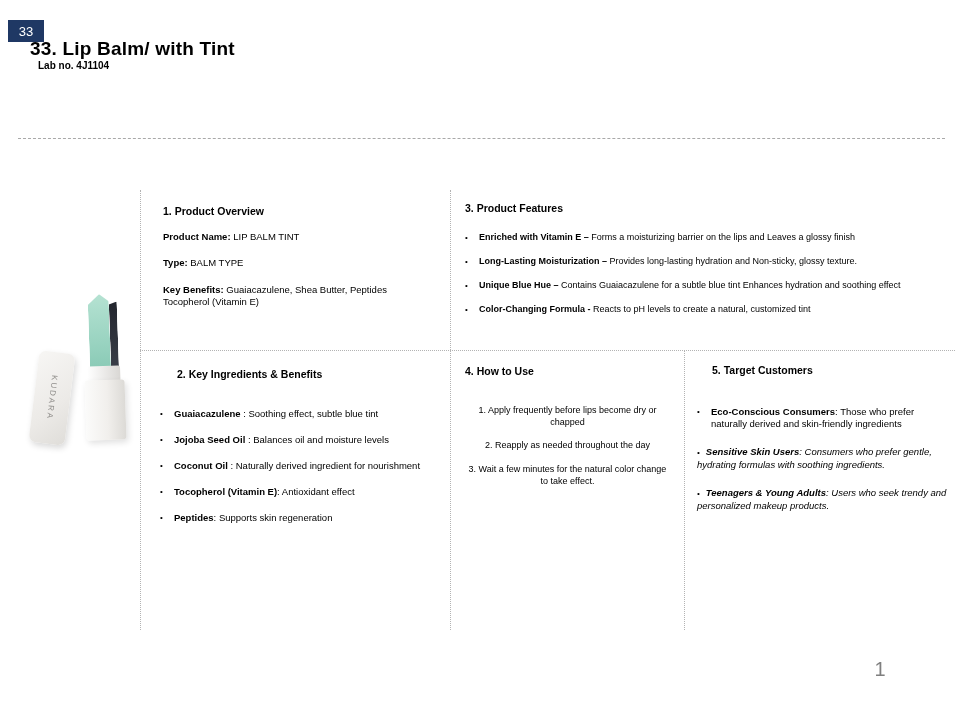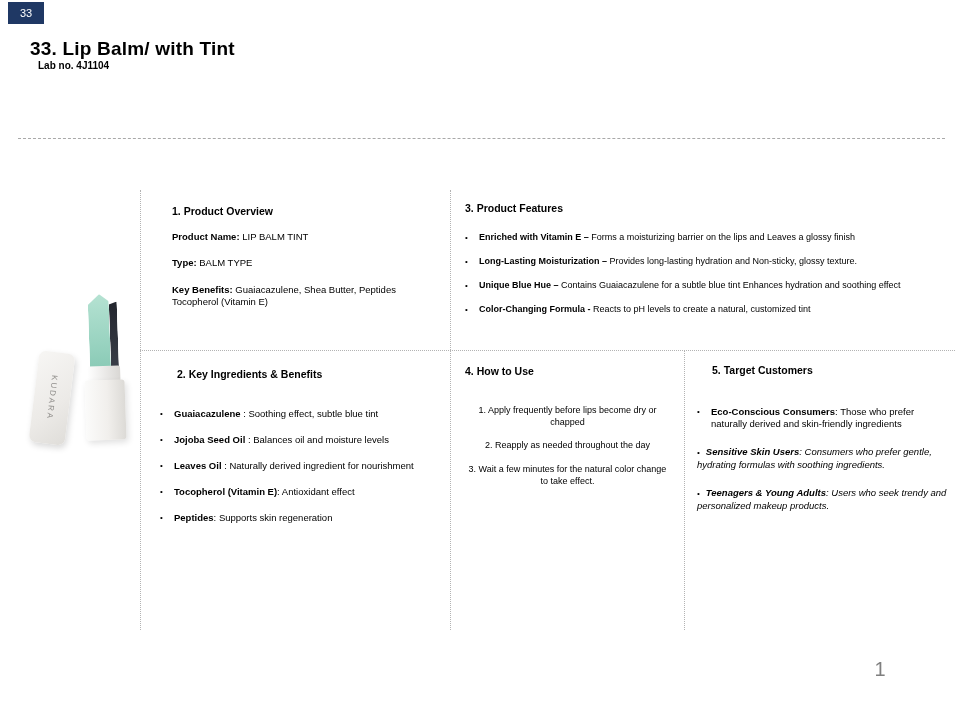--- a/index.html
+++ b/index.html
@@ -3,23 +3,23 @@
 <meta charset="utf-8">
 <style>
   html,body { margin:0; padding:0; background:#ffffff; }
   .slide {
     position:relative; width:960px; height:720px; background:#ffffff;
     font-family:"Liberation Sans", sans-serif; color:#000; overflow:hidden;
   }
 
   
   .badge {
-    position:absolute; left:8px; top:2px; width:36px; height:22px;
+    position:absolute; left:8px; top:20px; width:36px; height:22px;
     display:flex; align-items:center; justify-content:center;
-    color:#fff; font-size:11px;
+    color:#fff; font-size:13px;
   }
   .title {
     position:absolute; left:30px; top:38px; font-size:19px; font-weight:bold;
     letter-spacing:0.2px;
   }
   .labno {
     position:absolute; left:38px; top:60px; font-size:10px; font-weight:bold;
   }
   .title-divider {
     position:absolute; left:18px; top:138px; width:927px; height:0;
@@ -31,21 +31,21 @@
   .hline { position:absolute; height:0; border-top:1px dotted #b3b3b3; }
   .vline.v1 { left:140px; top:190px; height:440px; }
   .vline.v2 { left:450px; top:190px; height:440px; }
   .vline.v3 { left:684px; top:351px; height:279px; }
   .hline.h1 { left:140px; top:350px; width:815px; }
 
   
   .section { position:absolute; }
   .sec-title { font-weight:bold; font-size:10.5px; margin:0 0 6px 0; }
 
-  .sec1 { left:172px; top:205px; width:270px; }
+  .sec1 { left:163px; top:205px; width:270px; }
   .sec1 .field { margin-top:14px; font-size:9.5px; line-height:1.3; }
 
   .sec2 { left:160px; top:368px; width:290px; }
   .sec2 .sec-title { margin-left:17px; }
   .sec3 { left:465px; top:202px; width:485px; }
   .sec4 { left:465px; top:365px; width:205px; }
   .sec5 { left:697px; top:364px; width:250px; }
 
   .bullet-item {
     display:flex; font-size:9.5px; line-height:1.25; margin-top:13px;
@@ -153,21 +153,21 @@
       <div class="bullet-item">
         <span class="dot">•</span>
         <span><b>Guaiacazulene</b><span> : Soothing effect, subtle blue tint</span></span>
       </div>
       <div class="bullet-item">
         <span class="dot">•</span>
         <span><b>Jojoba Seed Oil</b><span> : Balances oil and moisture levels</span></span>
       </div>
       <div class="bullet-item">
         <span class="dot">•</span>
-        <span><b>Leaves Oil</b><span> : Naturally derived ingredient for nourishment</span></span>
+        <span><b>Coconut Oil</b><span> : Naturally derived ingredient for nourishment</span></span>
       </div>
       <div class="bullet-item">
         <span class="dot">•</span>
         <span><b>Tocopherol (Vitamin E)</b><span>: Antioxidant effect</span></span>
       </div>
       <div class="bullet-item">
         <span class="dot">•</span>
         <span><b>Peptides</b><span>: Supports skin regeneration</span></span>
       </div>
     </div>

